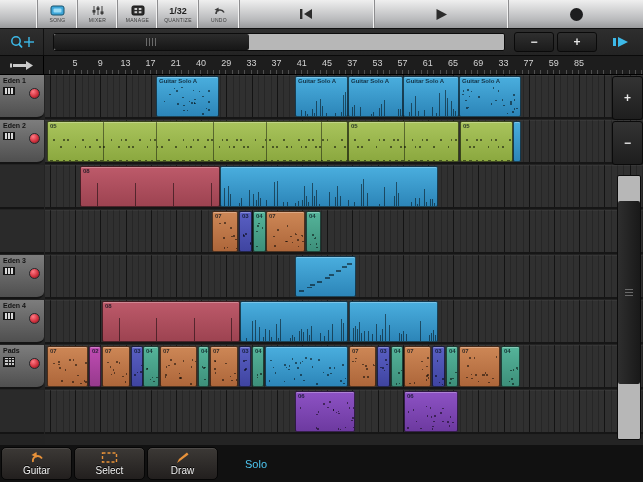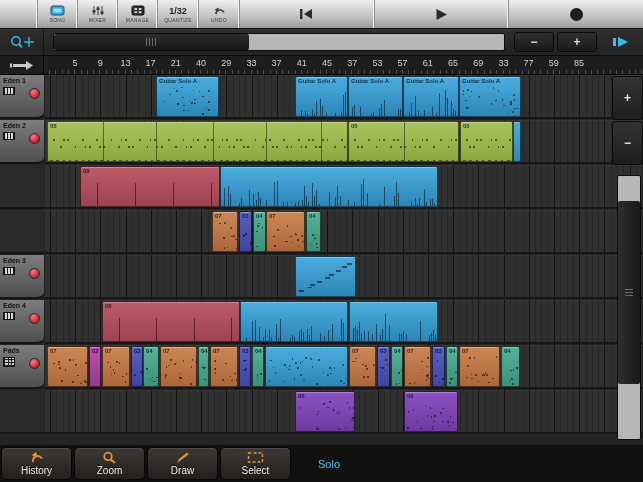--- a/index.html
+++ b/index.html
@@ -1031,38 +1031,31 @@
         </div>
     </div>
   </div>
 
   <div id="bottombar">
     <div class="bb-btn">
       <svg width="16" height="13">
           <path d="M4 11 C3 5 10 3 13 7.5" fill="none" stroke="#e8923a" stroke-width="1.8"></path>
           <path d="M7.5 1 L2.5 4 L8 6.5 Z" fill="#e8923a"></path>
         </svg>
-      <span class="bb-lbl">History</span>
+      <span class="bb-lbl">Guitar</span>
     </div>
     <div class="bb-btn">
-      <svg width="15" height="13">
-          <circle cx="6" cy="5.5" r="3.8" fill="none" stroke="#e8923a" stroke-width="1.7"></circle>
-          <line x1="8.8" y1="8.4" x2="13" y2="12" stroke="#e8923a" stroke-width="2"></line>
+      <svg width="17" height="13">
+          <rect x="1.5" y="2" width="14" height="9" fill="none" stroke="#e8923a" stroke-width="1.4" stroke-dasharray="3 2"></rect>
         </svg>
-      <span class="bb-lbl">Zoom</span>
+      <span class="bb-lbl">Select</span>
     </div>
     <div class="bb-btn">
       <svg width="15" height="13">
           <path d="M2 12 L4 8 L12 1.5 L13.5 3.5 L5.5 9.5 Z" fill="#e8923a"></path>
         </svg>
       <span class="bb-lbl">Draw</span>
     </div>
-    <div class="bb-btn">
-      <svg width="17" height="13">
-          <rect x="1.5" y="2" width="14" height="9" fill="none" stroke="#e8923a" stroke-width="1.4" stroke-dasharray="3 2"></rect>
-        </svg>
-      <span class="bb-lbl">Select</span>
-    </div>
     <div id="edit-btn">
       <span id="edit-lbl">Solo</span>
     </div>
   </div>
 </div>
 
 </body></html>

